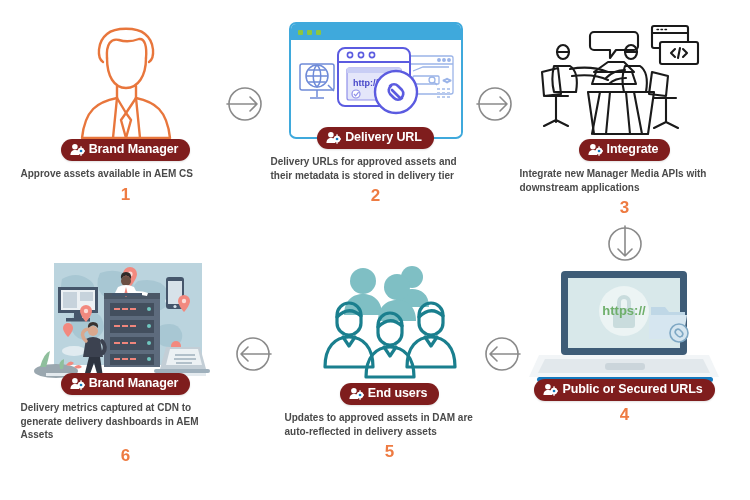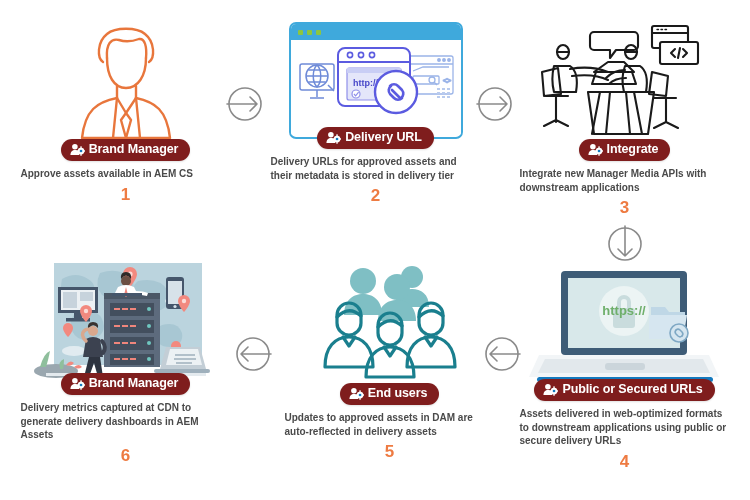--- a/index.html
+++ b/index.html
@@ -501,17 +501,16 @@
         <circle cx="11.8" cy="8.6" r="1.45" fill="#1479BE"></circle>
         <g fill="#fff">
           <rect x="11.05" y="3.6" width="1.5" height="2.1"></rect>
           <rect x="11.05" y="11.6" width="1.5" height="2.1"></rect>
           <rect x="6.8" y="7.85" width="2.1" height="1.5"></rect>
           <rect x="14.7" y="7.85" width="2.1" height="1.5"></rect>
         </g>
       </svg>
       <span>Public or Secured URLs</span>
     </div>
-    <div class="desc">Assets delivered in web-optimized formats to downstream applications using public or secure delivery URLs</div>
     <div class="num">4</div>
   </div>
 
 </div>
 
 </body></html>

